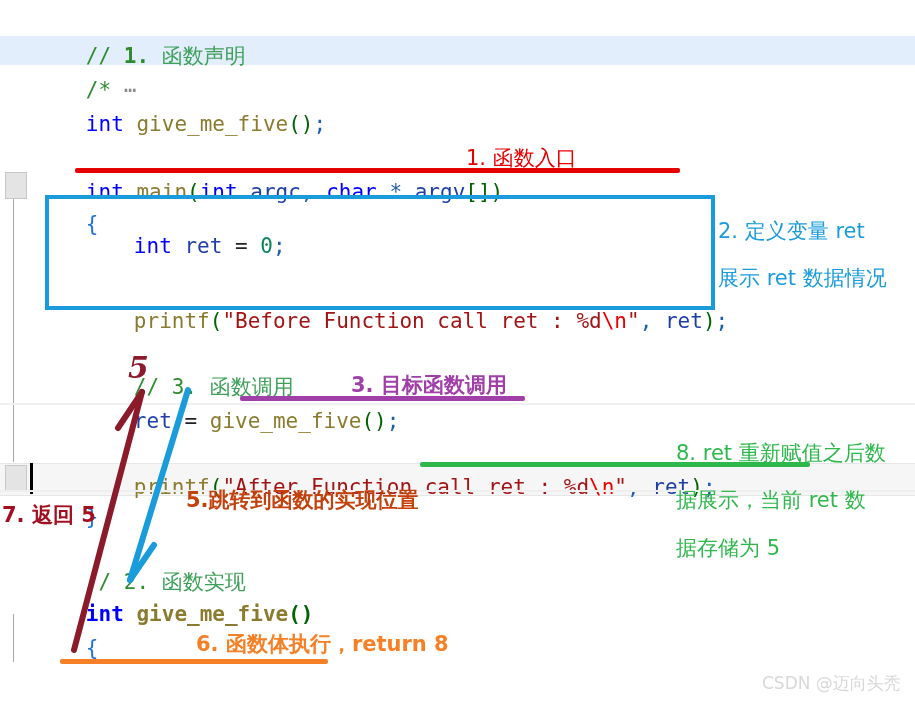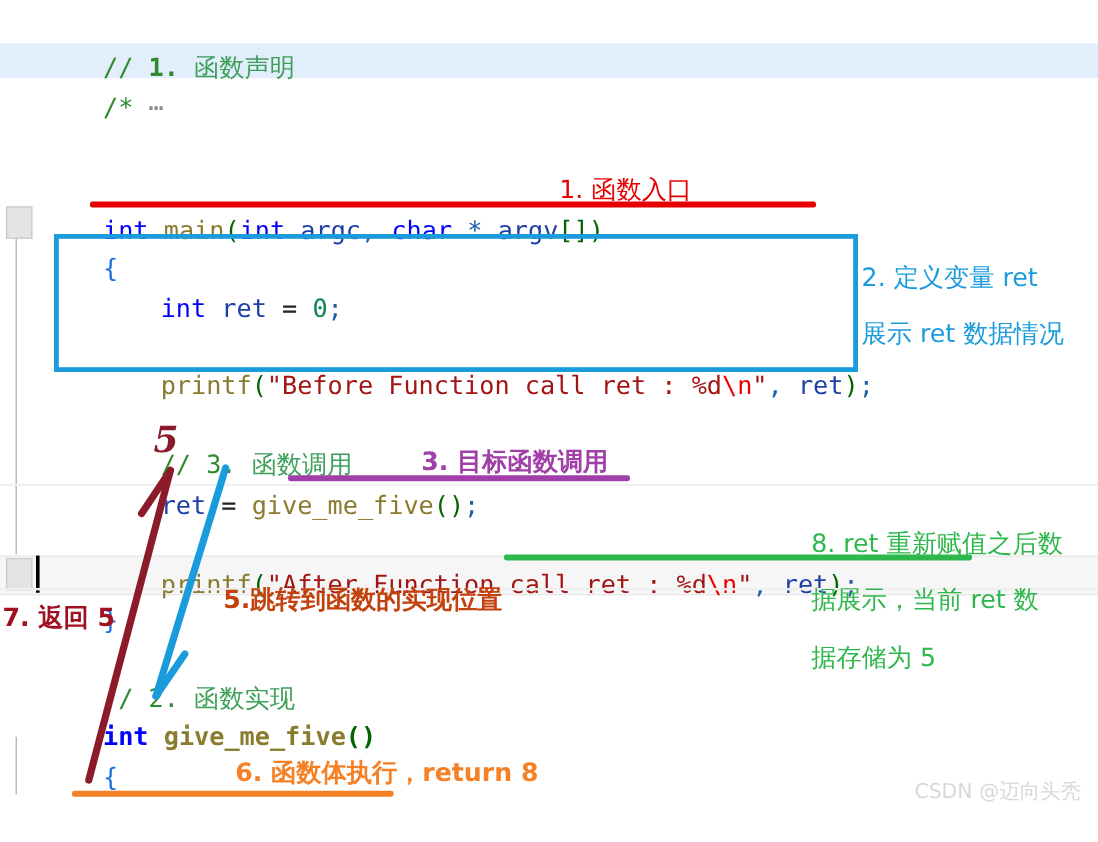--- a/index.html
+++ b/index.html
@@ -155,30 +155,33 @@
   <div class="code-layer">
 
     <div class="code-line" style="top:2px;">
       <span class="code-text" style="padding-left:10px;"><span class="tk-comment">// </span><span class="tk-comment" style="font-weight:bold;">1. </span><span class="tk-comment-cn">函数声明</span></span>
     </div>
 
     <div class="code-line" style="top:36px;">
       <span class="code-text" style="padding-left:10px;"><span class="tk-comment">/*</span><span style="color:#8a8a8a;"> ⋯</span></span>
     </div>
 
+    <div class="code-line" style="top:70px;">
+      <span class="code-text" style="padding-left:10px;"><span class="tk-kw">int</span><span class="tk-op"> </span><span class="tk-fn">give_me_five</span><span class="tk-paren">()</span><span class="tk-punct">;</span></span>
+    </div>
 
     <div class="code-line" style="top:138px;">
       <span class="code-text" style="padding-left:10px;"><span class="tk-kw">int</span><span class="tk-op"> </span><span class="tk-fn">main</span><span class="tk-paren">(</span><span class="tk-kw">int</span><span class="tk-op"> </span><span class="tk-var">argc</span><span class="tk-punct">,</span><span class="tk-op"> </span><span class="tk-kw">char</span><span class="tk-op"> </span><span class="tk-punct">*</span><span class="tk-op"> </span><span class="tk-var">argv</span><span class="tk-paren">[]</span><span class="tk-paren">)</span></span>
     </div>
 
     <div class="code-line" style="top:170px;">
       <span class="code-text" style="padding-left:10px;"><span class="tk-brace">{</span></span>
     </div>
 
-    <div class="code-line" style="top:203px;">
+    <div class="code-line" style="top:192px;">
       <span class="code-text" style="padding-left:58px;"><span class="tk-kw">int</span><span class="tk-op"> </span><span class="tk-var">ret</span><span class="tk-op"> = </span><span class="tk-num">0</span><span class="tk-punct">;</span></span>
     </div>
 
     <div class="code-line" style="top:267px;">
       <span class="code-text" style="padding-left:58px;"><span class="tk-fn">printf</span><span class="tk-paren">(</span><span class="tk-str">"Before Function call ret : %d</span><span class="tk-esc">\n</span><span class="tk-str">"</span><span class="tk-punct">,</span><span class="tk-op"> </span><span class="tk-var">ret</span><span class="tk-paren">)</span><span class="tk-punct">;</span></span>
     </div>
 
     <div class="code-line" style="top:333px;">
       <span class="code-text" style="padding-left:58px;"><span class="tk-comment">// 3. </span><span class="tk-comment-cn">函数调用</span></span>
     </div>
@@ -255,15 +258,15 @@
     </g>
 
     <g>
       <path d="M 188,390 L 130,580" stroke="#1a9bdc" stroke-width="6" fill="none" stroke-linecap="round"></path>
       <path d="M 130,580 L 154,545" stroke="#1a9bdc" stroke-width="6" fill="none" stroke-linecap="round"></path>
     </g>
   </svg>
 
   <div class="hand5" style="left:128px; top:350px;">5</div>
 
-  <div class="watermark" style="left:762px; top:648px;">CSDN @迈向头秃</div>
+  <div class="watermark" style="left:762px; top:672px;">CSDN @迈向头秃</div>
 
 </div>
 
 </body></html>

